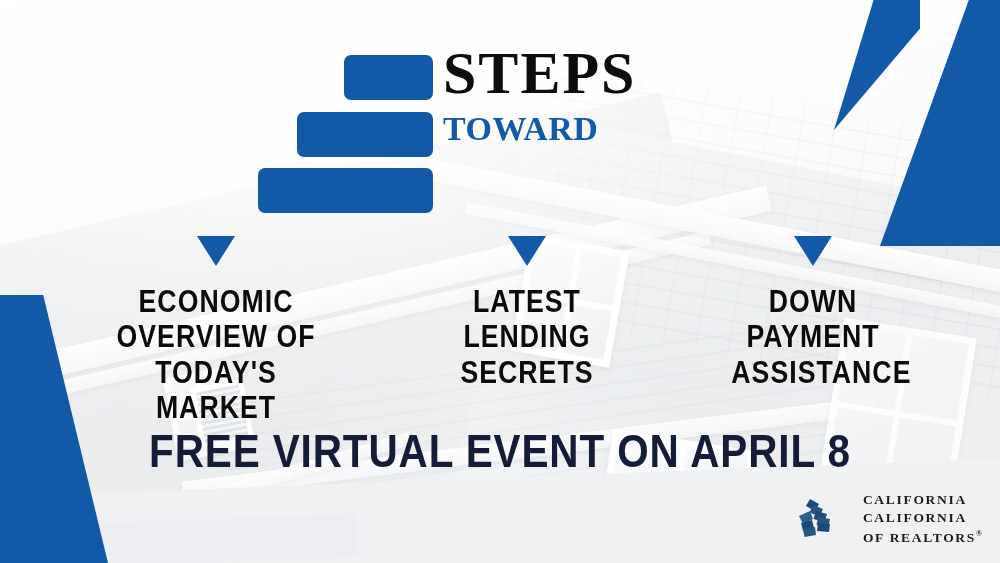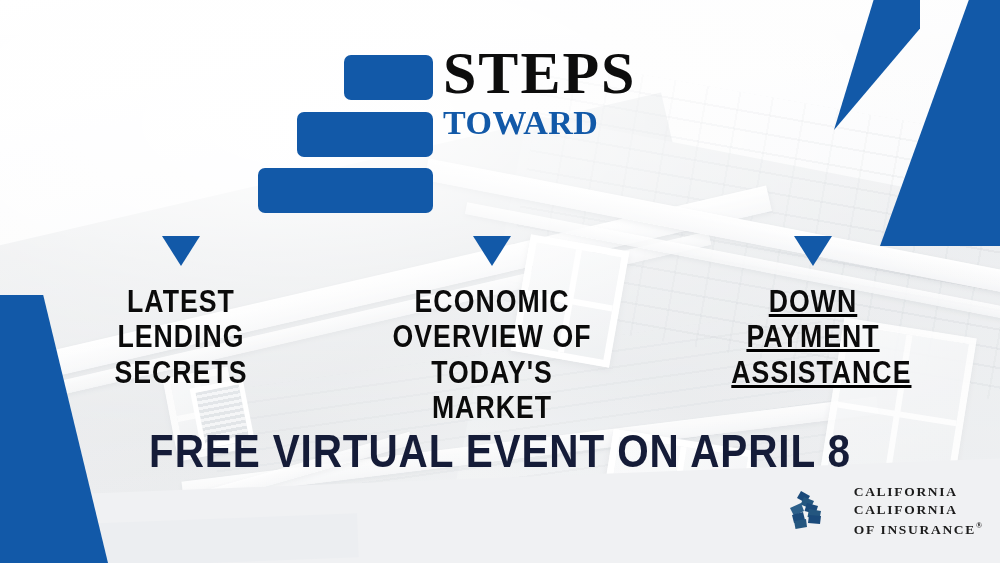--- a/index.html
+++ b/index.html
@@ -184,36 +184,36 @@
     letter-spacing: 2px;
     color: #0d0d0d;
   }
   .logo-sub {
     font-family: "Liberation Serif", "DejaVu Serif", serif;
     font-weight: 700;
     font-size: 34px;
     line-height: 1.06;
     letter-spacing: .5px;
     color: var(--brand);
-    margin-top: 4px;
+    margin-top: 10px;
   }
 
   
   .columns {
     position: absolute;
     left: 96px; top: 236px;
     width: 812px;
     display: flex;
     justify-content: space-between;
     align-items: flex-start;
   }
   .col { text-align: center; }
   .col-1 { width: 170px; }
   .col-2 { width: 240px; }
-  .col-3 { width: 190px; text-decoration: underline; }
+  .col-3 { width: 190px; }
   .col-4 { width: 180px; }
   .tri {
     width: 0; height: 0;
     margin: 0 auto 18px auto;
     border-left: 19px solid transparent;
     border-right: 19px solid transparent;
     border-top: 30px solid var(--brand);
   }
   .col-text {
     font-family: "Liberation Sans Narrow", "Liberation Sans", sans-serif;
@@ -236,21 +236,21 @@
     font-weight: 700;
     font-size: 46px;
     letter-spacing: 1px;
     color: var(--navy);
     transform: scaleX(.88);
   }
 
   
   .car-logo {
     position: absolute;
-    right: 18px; bottom: 24px;
+    right: 18px; bottom: 16px;
     display: flex;
     align-items: center;
     gap: 25px;
     justify-content: space-between;
   }
   .car-mark { width: 50px; height: 50px; flex: 0 0 auto; }
   .car-text {
     font-family: "Liberation Serif", "DejaVu Serif", serif;
     font-weight: 700;
     font-size: 13.5px;
@@ -299,31 +299,31 @@
     </div>
     <div class="logo-words">
       <div class="logo-steps">STEPS</div>
       <div class="logo-sub">
         <div>TOWARD</div>
       </div>
     </div>
   </div>
 
   <div class="columns">
+    <div class="col col-2">
+      <div class="tri"></div>
+      <div class="col-text">ECONOMIC
+OVERVIEW OF
+TODAY'S MARKET</div>
+    </div>
     <div class="col col-1">
       <div class="tri"></div>
       <div class="col-text">LATEST
 LENDING
 SECRETS</div>
-    </div>
-    <div class="col col-2">
-      <div class="tri"></div>
-      <div class="col-text">ECONOMIC
-OVERVIEW OF
-TODAY'S MARKET</div>
     </div>
     <div class="col col-3">
       <div class="tri"></div>
       <div class="col-text">DOWN
 PAYMENT
 ASSISTANCE</div>
     </div>
   </div>
 
   <div class="headline">FREE VIRTUAL EVENT ON APRIL 8</div>
@@ -337,17 +337,17 @@
         <path d="M60 46 L84 50 L81 66 L57 62 Z" fill="#24567f"></path>
         <path d="M60 58 L84 60 L82 76 L58 74 Z" fill="#1b4a7a"></path>
         <path d="M22 44 L44 34 L50 50 L30 60 Z" fill="#2c5f8a"></path>
         <path d="M26 58 L48 52 L52 68 L30 74 Z" fill="#1b4a7a"></path>
         <path d="M30 70 L54 66 L56 82 L33 86 Z" fill="#24567f"></path>
       </g>
     </svg>
     <div class="car-text">
       <div>CALIFORNIA</div>
       <div>CALIFORNIA</div>
-      <div><span>OF INSURANCE</span><sup>®</sup></div>
+      <div><span>OF REALTORS</span><sup>®</sup></div>
     </div>
   </div>
 
 </div>
 
 </body></html>

